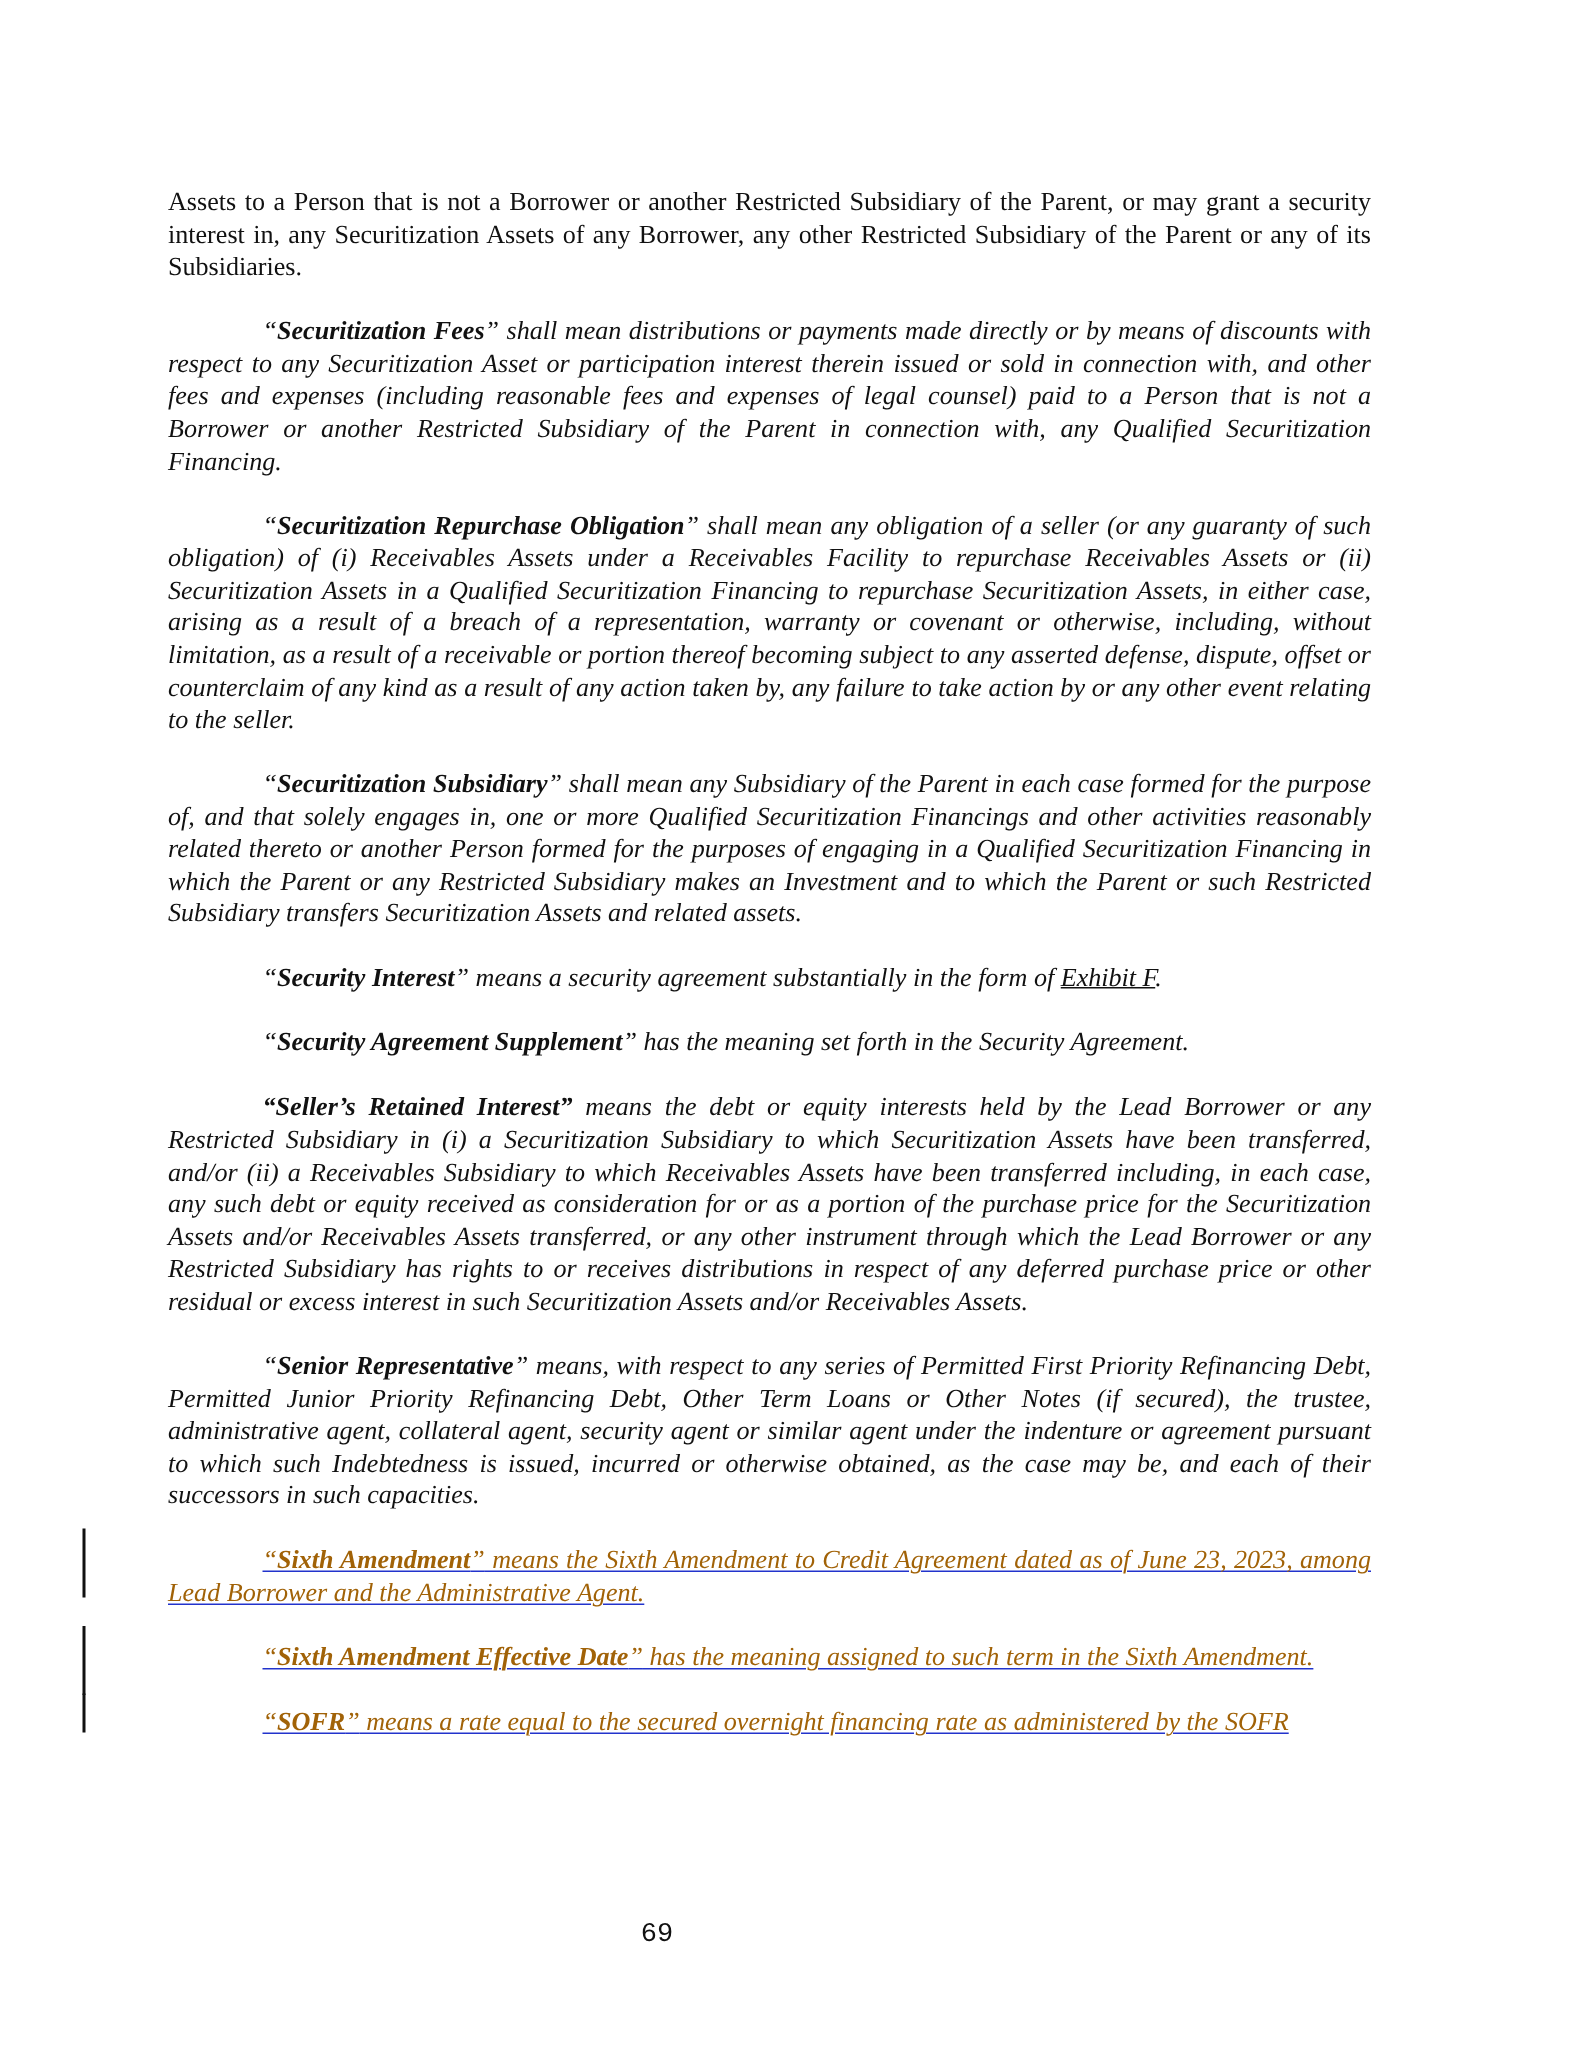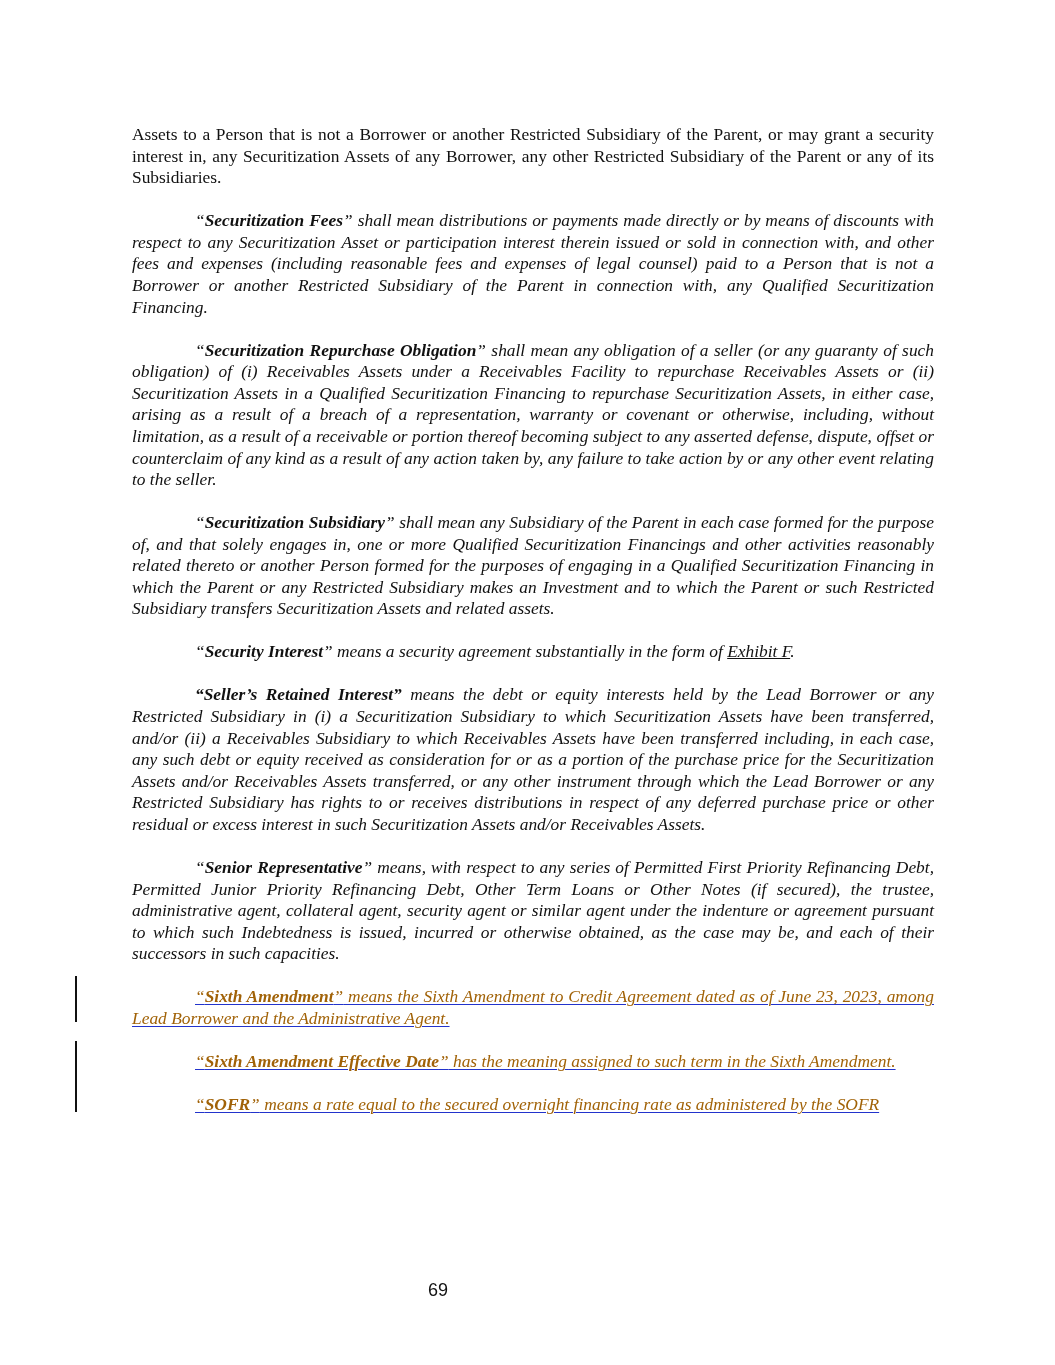--- a/index.html
+++ b/index.html
@@ -2,42 +2,42 @@
 <html><head>
 <meta charset="utf-8">
 <style>
   html, body { margin: 0; padding: 0; background: #ffffff; }
   body {
     width: 1055px; height: 1365px; position: relative; overflow: hidden;
     font-family: "Liberation Serif", "DejaVu Serif", serif;
     color: #111111;
   }
   .page {
-    position: absolute; left: 132px; top: 124px; width: 802px;
+    position: absolute; left: 112px; top: 124px; width: 802px;
     font-size: 17.4px; line-height: 21.6px;
   }
   .para {
     text-align: justify; margin: 0 0 21.4px 0; position: relative;
   }
   .para.indent { text-indent: 63px; font-style: italic; }
   .para.continuation { text-indent: 0; }
   .term { font-weight: bold; }
   .xref { text-decoration: underline; }
   .para.inserted { color: #a16207; }
   .para.inserted .ins {
     text-decoration: underline; text-decoration-color: #2233cc;
     text-decoration-thickness: 1px; text-underline-offset: 2px;
   }
   .change-bar {
     position: absolute; left: -57px; width: 2px; background: #111111;
   }
   .page-number {
     position: absolute; top: 1280px; left: 0; width: 876px;
     text-align: center; font-size: 18px;
-    font-family: Liberation Sans, sans-serif;
+    font-family: Liberation Mono, monospace;
   }
 </style>
 </head>
 <body>
 
 <div class="page">
 
   <p class="para continuation">
     <span>Assets to a Person that is not a Borrower or another Restricted Subsidiary of the Parent, or may grant a security interest in, any Securitization Assets of any Borrower, any other Restricted Subsidiary of the Parent or any of its Subsidiaries.</span>
   </p>
@@ -51,20 +51,23 @@
   </p>
 
   <p class="para indent">
     <span>“</span><span class="term">Securitization Subsidiary</span><span>”</span><span> shall mean any Subsidiary of the Parent in each case formed for the purpose of, and that solely engages in, one or more Qualified Securitization Financings and other activities reasonably related thereto or another Person formed for the purposes of engaging in a Qualified Securitization Financing in which the Parent or any Restricted Subsidiary makes an Investment and to which the Parent or such Restricted Subsidiary transfers Securitization Assets and related assets.</span>
   </p>
 
   <p class="para indent">
     <span>“</span><span class="term">Security Interest</span><span>”</span><span> means a security agreement substantially in the form of </span><span class="xref">Exhibit F</span><span>.</span>
   </p>
 
+  <p class="para indent">
+    <span>“</span><span class="term">Security Agreement Supplement</span><span>”</span><span> has the meaning set forth in the Security Agreement.</span>
+  </p>
 
   <p class="para indent">
     <span class="term">“Seller’s Retained Interest”</span><span> means the debt or equity interests held by the Lead Borrower or any Restricted Subsidiary in (i) a Securitization Subsidiary to which Securitization Assets have been transferred, and/or (ii) a Receivables Subsidiary to which Receivables Assets have been transferred including, in each case, any such debt or equity received as consideration for or as a portion of the purchase price for the Securitization Assets and/or Receivables Assets transferred, or any other instrument through which the Lead  Borrower or any Restricted Subsidiary has rights to or receives distributions in respect of any deferred purchase price or other residual or excess interest in such Securitization Assets and/or Receivables Assets.</span>
   </p>
 
   <p class="para indent">
     <span>“</span><span class="term">Senior Representative</span><span>”</span><span> means, with respect to any series of Permitted First Priority Refinancing Debt, Permitted Junior Priority Refinancing Debt, Other Term Loans or Other Notes (if secured), the trustee, administrative agent, collateral agent, security agent or similar agent under the indenture or agreement pursuant to which such Indebtedness is issued, incurred or otherwise obtained, as the case may be, and each of their successors in such capacities.</span>
   </p>
 
   <p class="para indent inserted">

